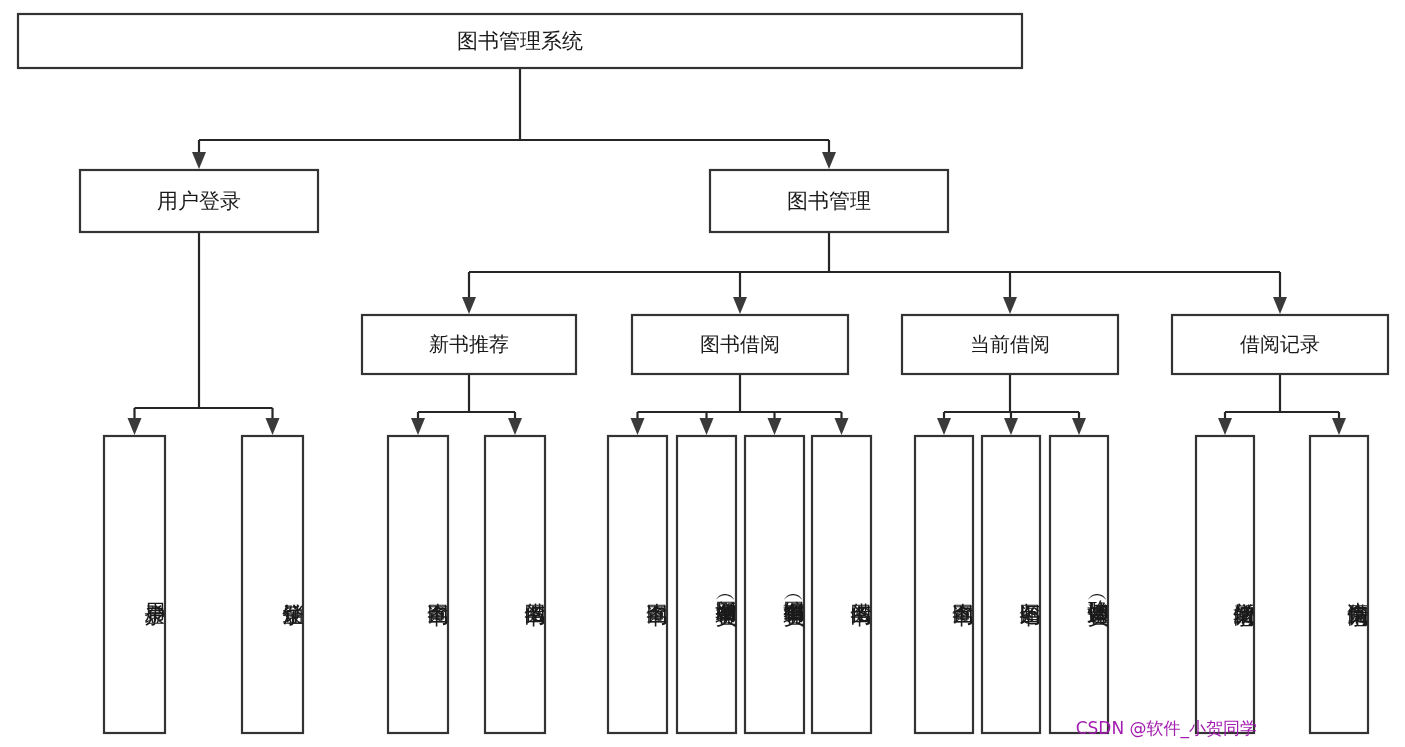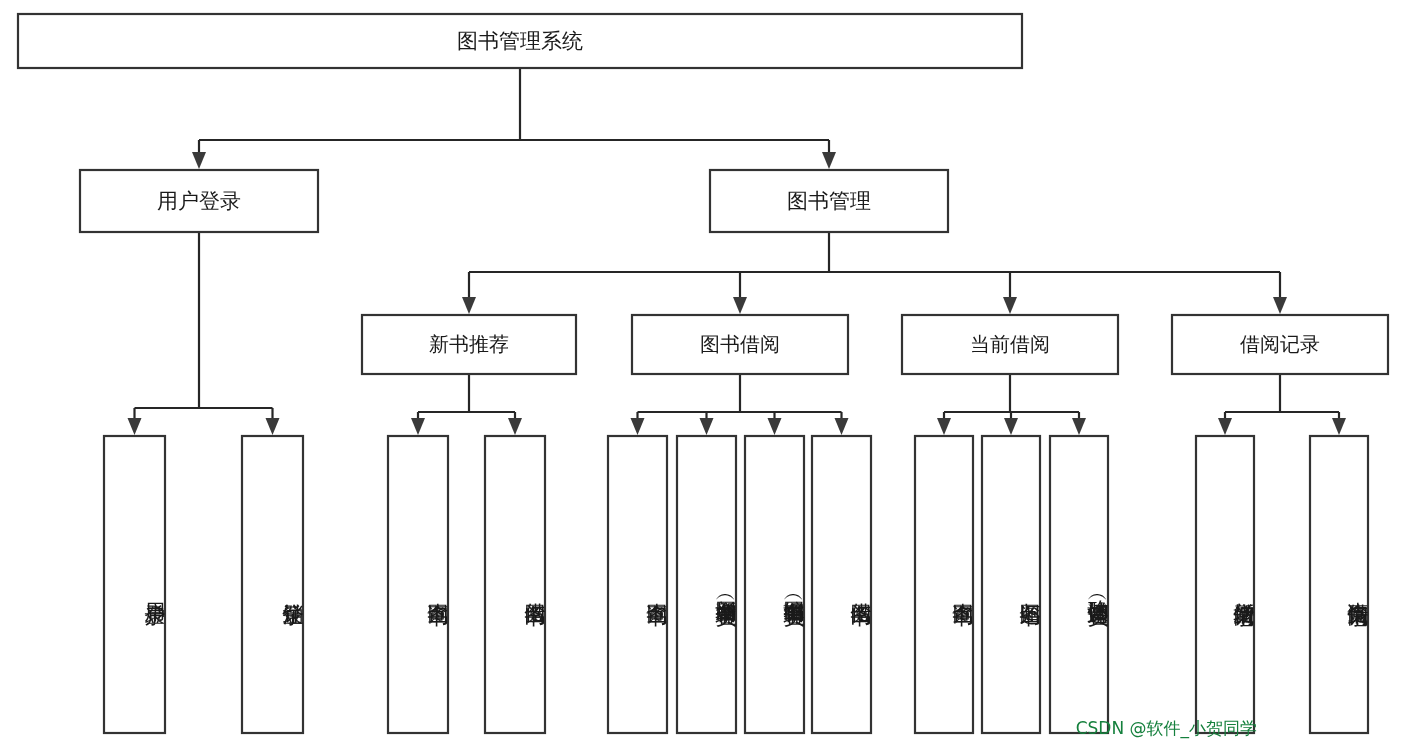--- a/index.html
+++ b/index.html
@@ -64,21 +64,21 @@
     justify-content: center;
     white-space: nowrap;
     pointer-events: none;
   }
   .watermark {
     position: absolute;
     right: 8px;
     bottom: 7px;
     font-family: "DejaVu Sans", "Liberation Sans", sans-serif;
     font-size: 17px;
-    color: #15803d;
+    color: #a21caf;
     white-space: nowrap;
   }
 </style>
 </head>
 <body>
 
 <div id="diagram-root">
 
   <svg class="diagram-canvas" viewBox="0 0 1405 747">
     <g id="connectors-layer">

